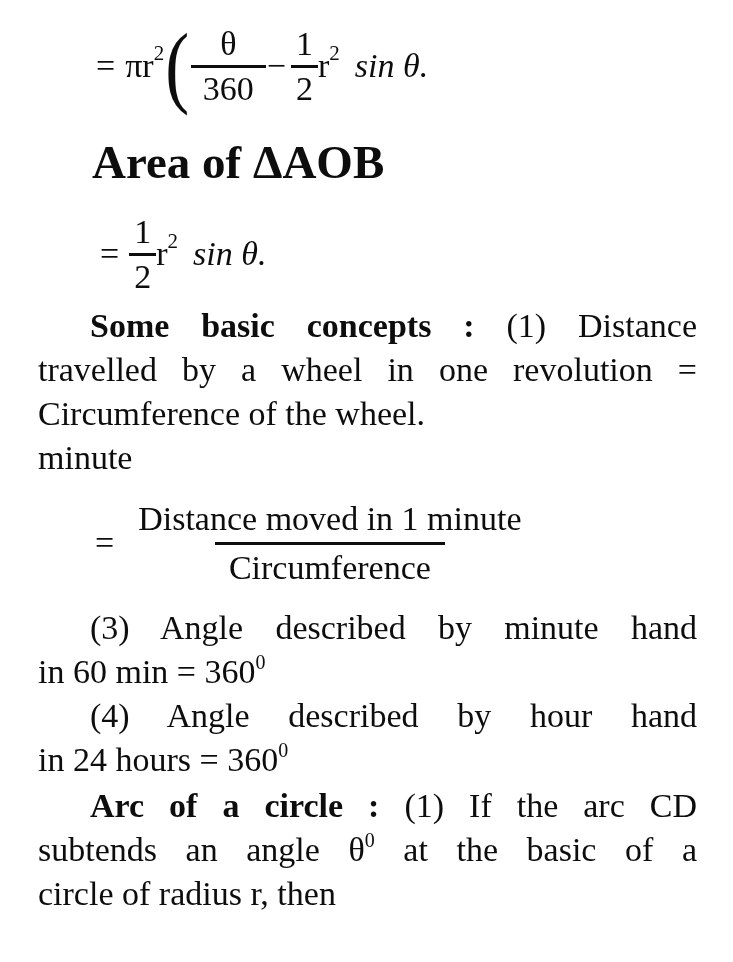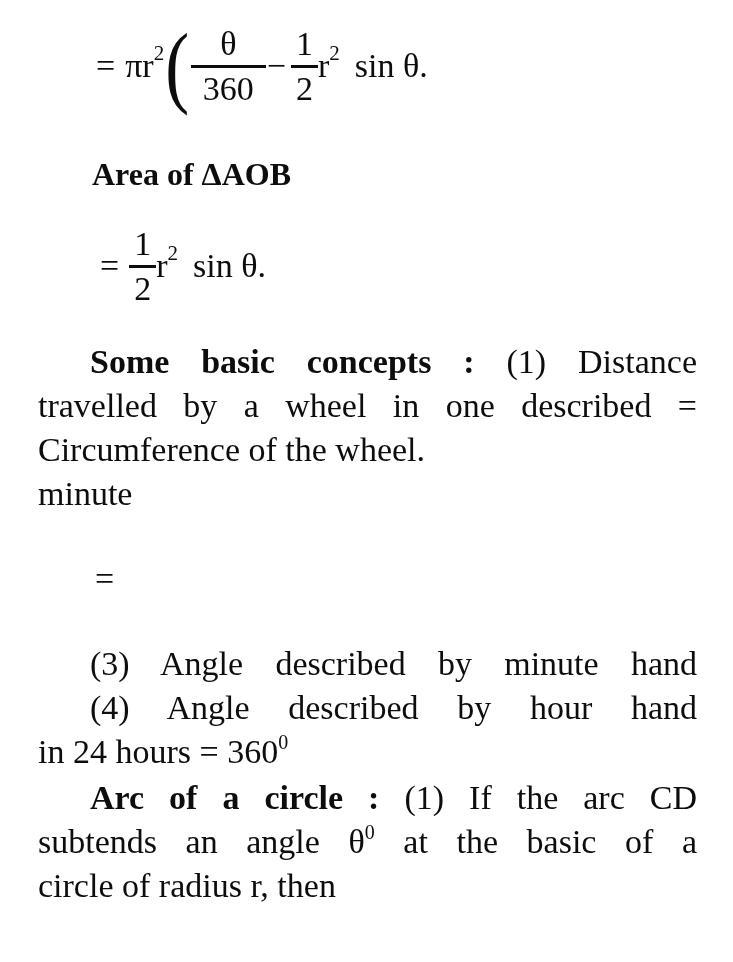--- a/index.html
+++ b/index.html
@@ -33,40 +33,40 @@
     font-size: 92px;
     line-height: 0.95;
     display: inline-block;
     transform: scaleX(0.78);
     margin: 0 -2px;
     font-weight: 400;
   }
   .op { margin: 0 5px; }
   .feq { margin-right: 10px; }
   .fsup { font-size: 21px; vertical-align: 17px; line-height: 0; }
-  .ftail { margin-left: 15px; }
+  .ftail { margin-left: 15px; font-style: italic; }
   .term { display: inline-block; font-family: Liberation Serif, serif; }
   
   .heading {
     font-weight: bold;
-    font-size: 32px;
+    font-size: 47px;
     line-height: 40px;
-    margin: 38px 0 0 54px;
+    margin: 26px 0 0 54px;
   }
   
   .para { margin: 0; font-size: 34px; }
   .para .line {
     line-height: 44px;
     text-align: justify;
     text-align-last: justify;
     text-justify: inter-word;
   }
   .para .line.last { text-align-last: left; }
   .para .line.indent { text-indent: 52px; }
-  .p-concepts { margin-top: 24px; }
+  .p-concepts { margin-top: 0; }
   .p-arc { margin-top: 2px; }
   .lead-bold { font-weight: bold; }
   .tsup { font-size: 20px; vertical-align: 14px; line-height: 0; }
 </style>
 </head>
 <body>
 
 <div class="content">
 
   <div class="formula f1">
@@ -94,34 +94,39 @@
     <span class="frac">
       <span class="num">1</span>
       <span class="den">2</span>
     </span>
     <span class="term"><span>r</span><span class="fsup">2</span></span>
     <span class="ftail">sin θ.</span>
   </div>
 
   <div class="para p-concepts">
     <div class="line indent"><span class="lead-bold">Some basic concepts :</span><span> (1) Distance</span></div>
-    <div class="line">travelled by a wheel in one described =</div>
+    <div class="line">travelled by a wheel in one revolution =</div>
     <div class="line last">Circumference of the wheel.</div>
   </div>
 
   <div class="para">
     <div class="line last">minute</div>
   </div>
 
   <div class="formula f3">
     <span class="feq">=</span>
+    <span class="frac frac-big">
+      <span class="num">Distance moved in 1 minute</span>
+      <span class="den">Circumference</span>
+    </span>
   </div>
 
   <div class="para">
     <div class="line indent">(3) Angle described by minute hand</div>
+    <div class="line last"><span>in 60 min = 360</span><span class="tsup">0</span></div>
   </div>
 
   <div class="para">
     <div class="line indent">(4) Angle described by hour hand</div>
     <div class="line last"><span>in 24 hours = 360</span><span class="tsup">0</span></div>
   </div>
 
   <div class="para p-arc">
     <div class="line indent"><span class="lead-bold">Arc of a circle :</span><span> (1) If the arc CD</span></div>
     <div class="line"><span>subtends an angle θ</span><span class="tsup">0</span><span> at the basic of a</span></div>

